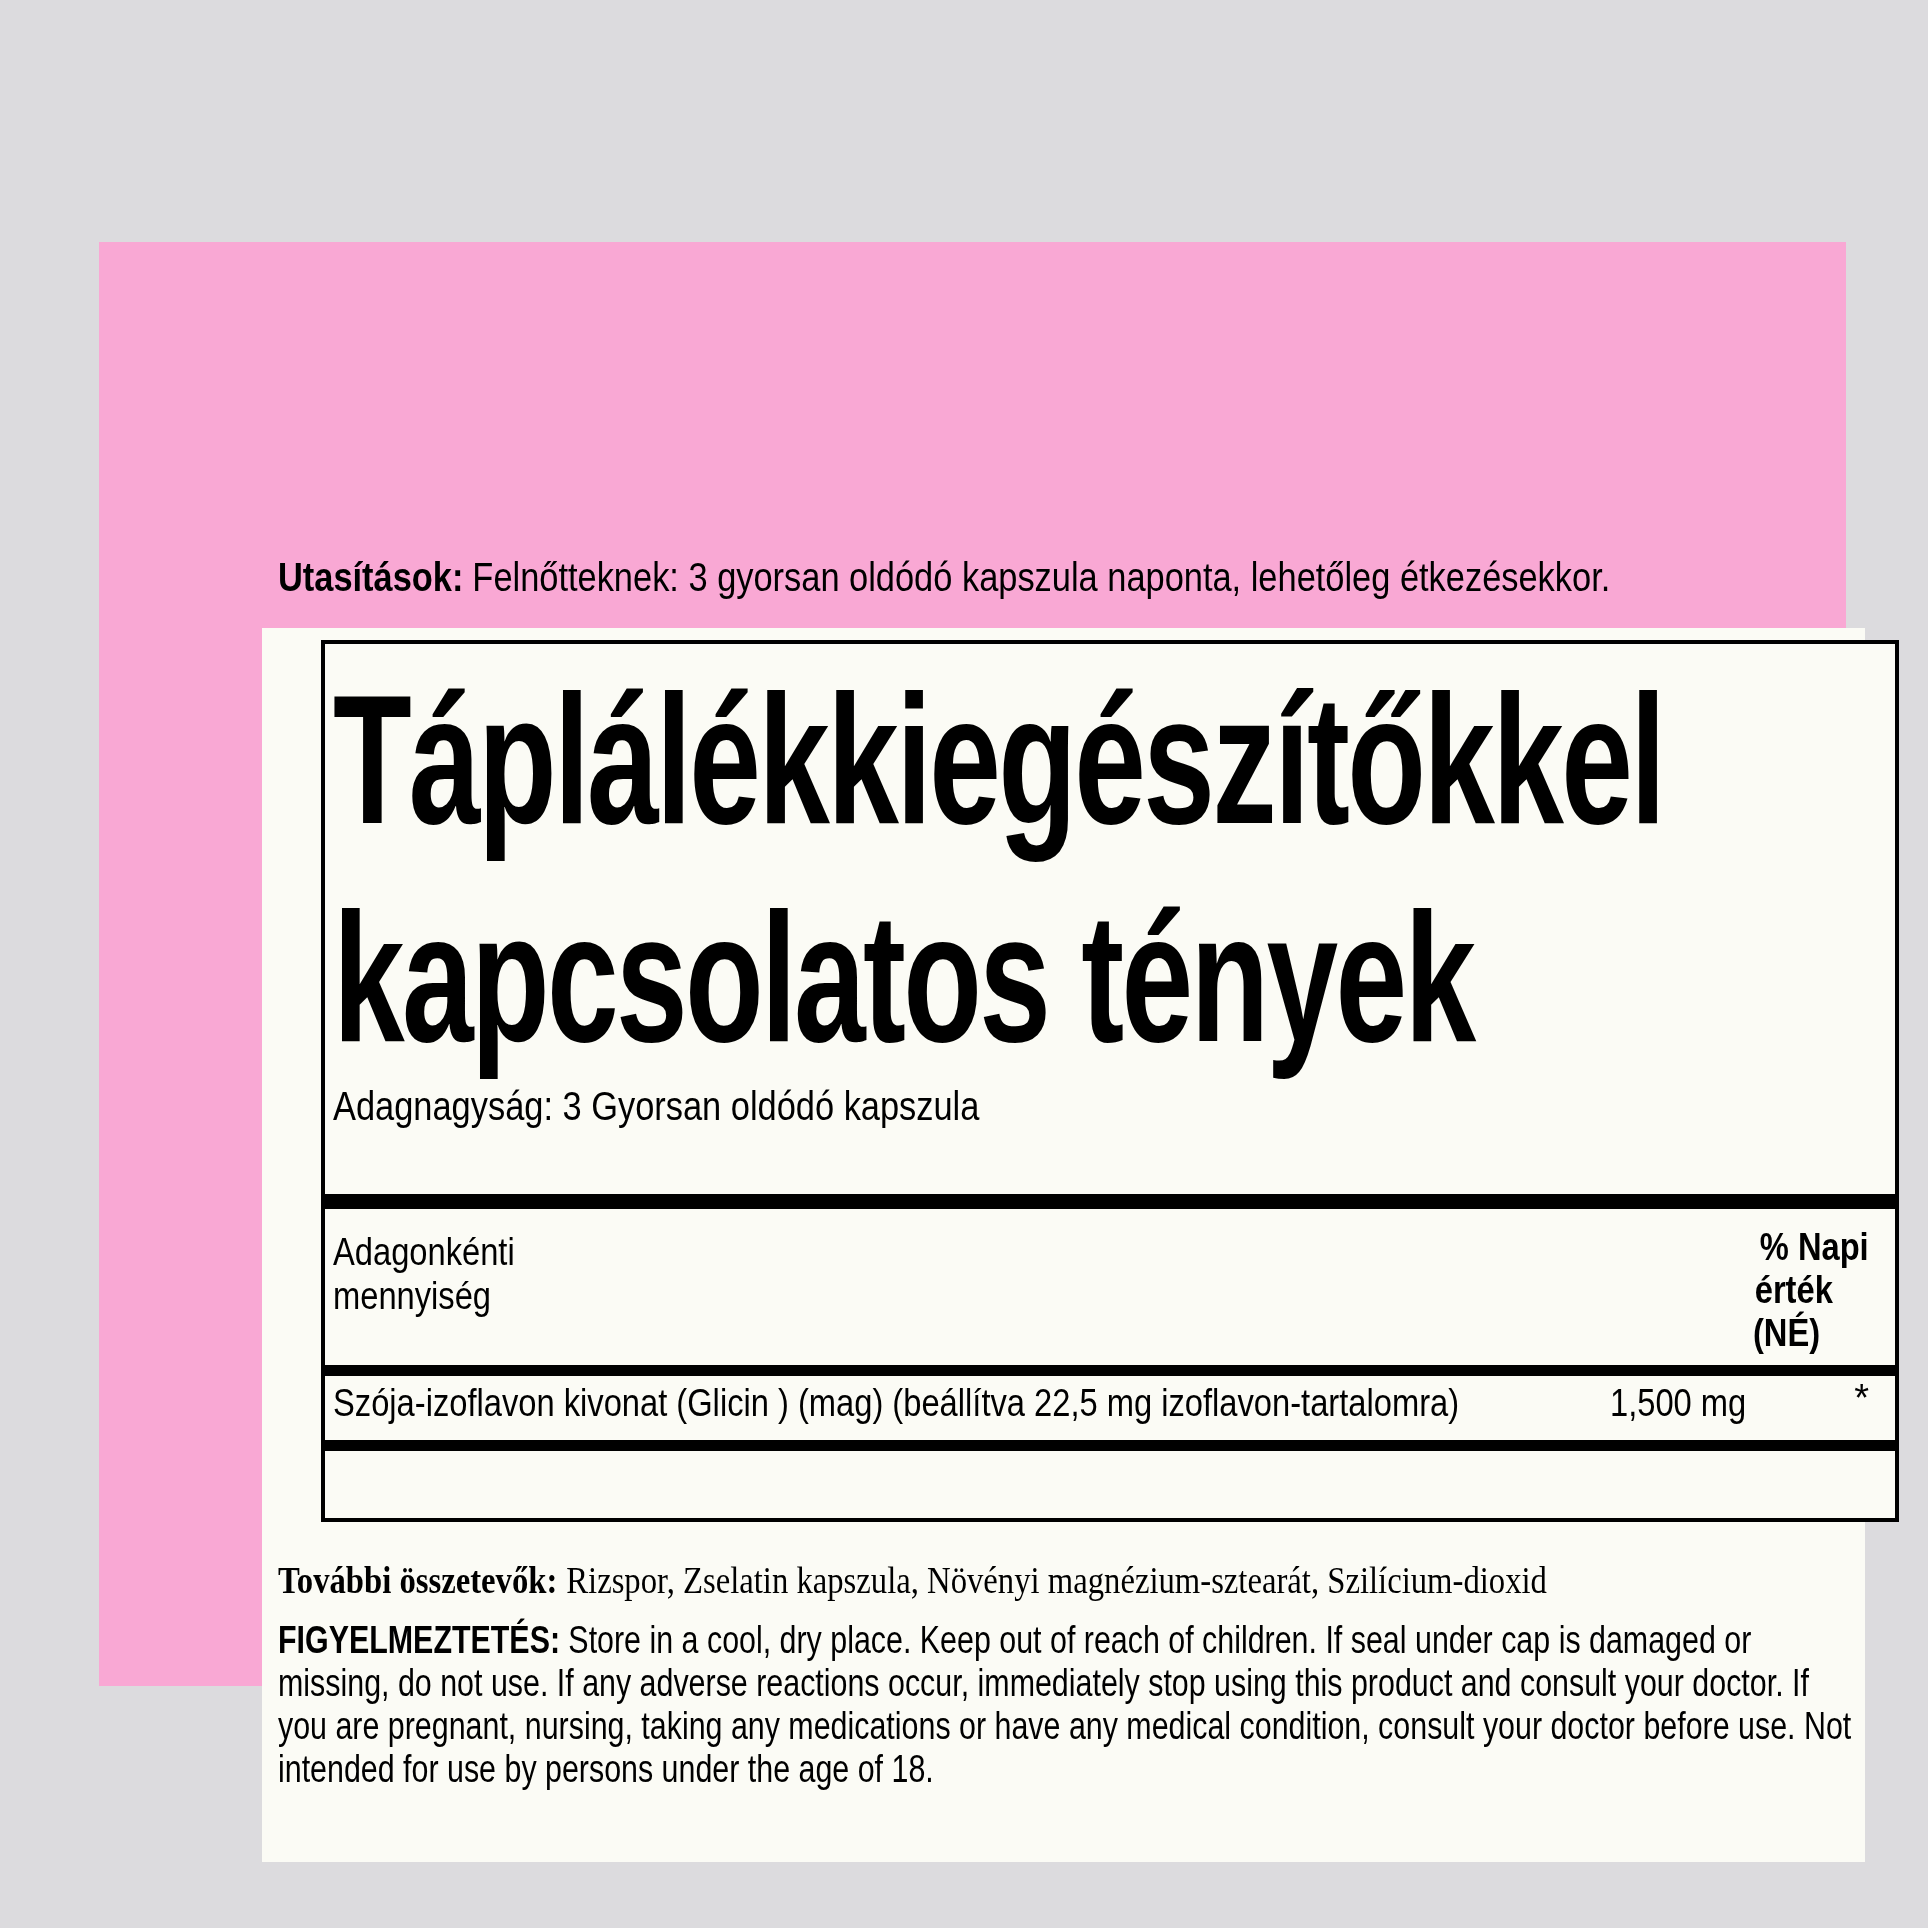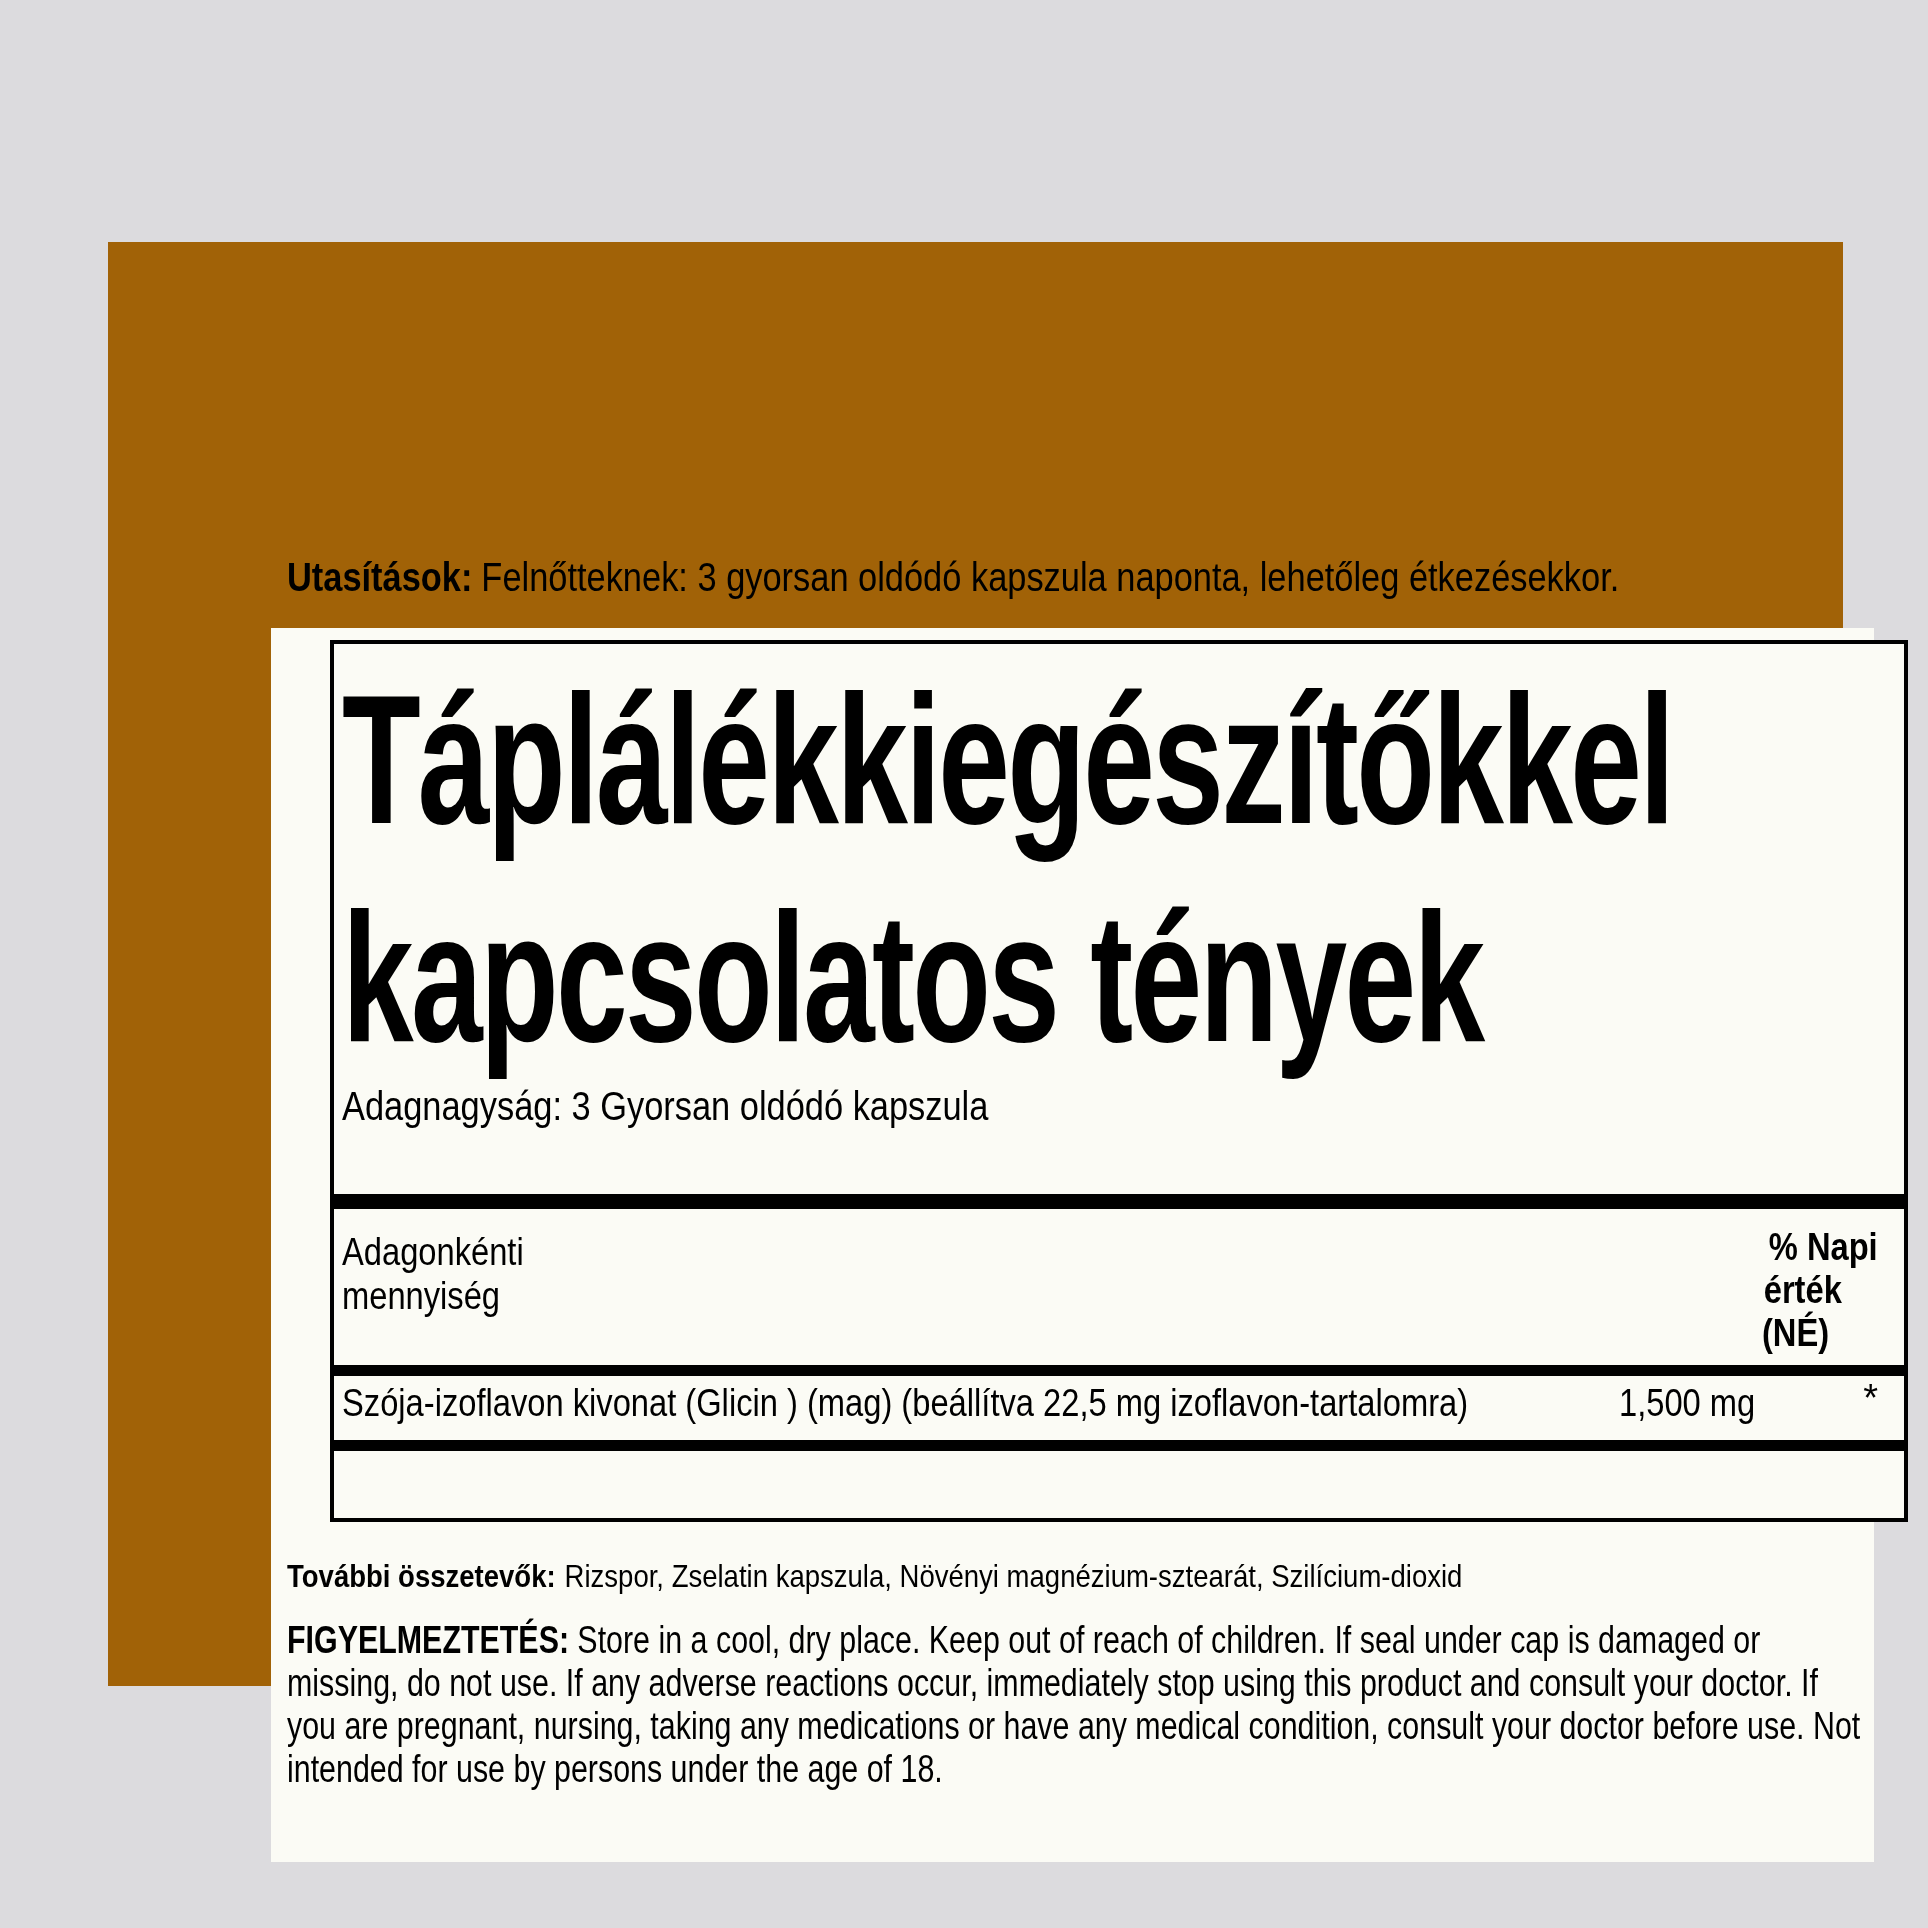--- a/index.html
+++ b/index.html
@@ -10,25 +10,26 @@
     position: relative;
     width: 1928px;
     height: 1928px;
     background: #dcdbde;
     font-family: "Liberation Sans", sans-serif;
     color: #000;
     overflow: hidden;
   }
   .label-bg {
     position: absolute;
-    left: 108px;
+    left: 99px;
     top: 242px;
     width: 1735px;
     height: 1444px;
-    background: #a16207;
+    background: #f9a8d4;
+    padding-left: 12px;
   }
   
   .cond {
     display: inline-block;
     transform: scaleX(0.86);
     transform-origin: 0 50%;
     white-space: nowrap;
   }
   .lead {
     font-weight: bold;
@@ -131,21 +132,22 @@
   .footnote {
     position: absolute;
     left: 7.5px;
     top: 820px;
     font-size: 29px;
   }
   .other-ing {
     position: absolute;
     left: 179px;
     top: 1316px;
-    font-size: 32px;
+    font-size: 38px;
+    font-family: Liberation Serif, serif;
   }
   .warning {
     position: absolute;
     left: 179px;
     top: 1377px;
     width: 1977px;
     font-size: 38px;
     line-height: 43px;
     transform: scaleX(0.80);
     transform-origin: 0 0;

